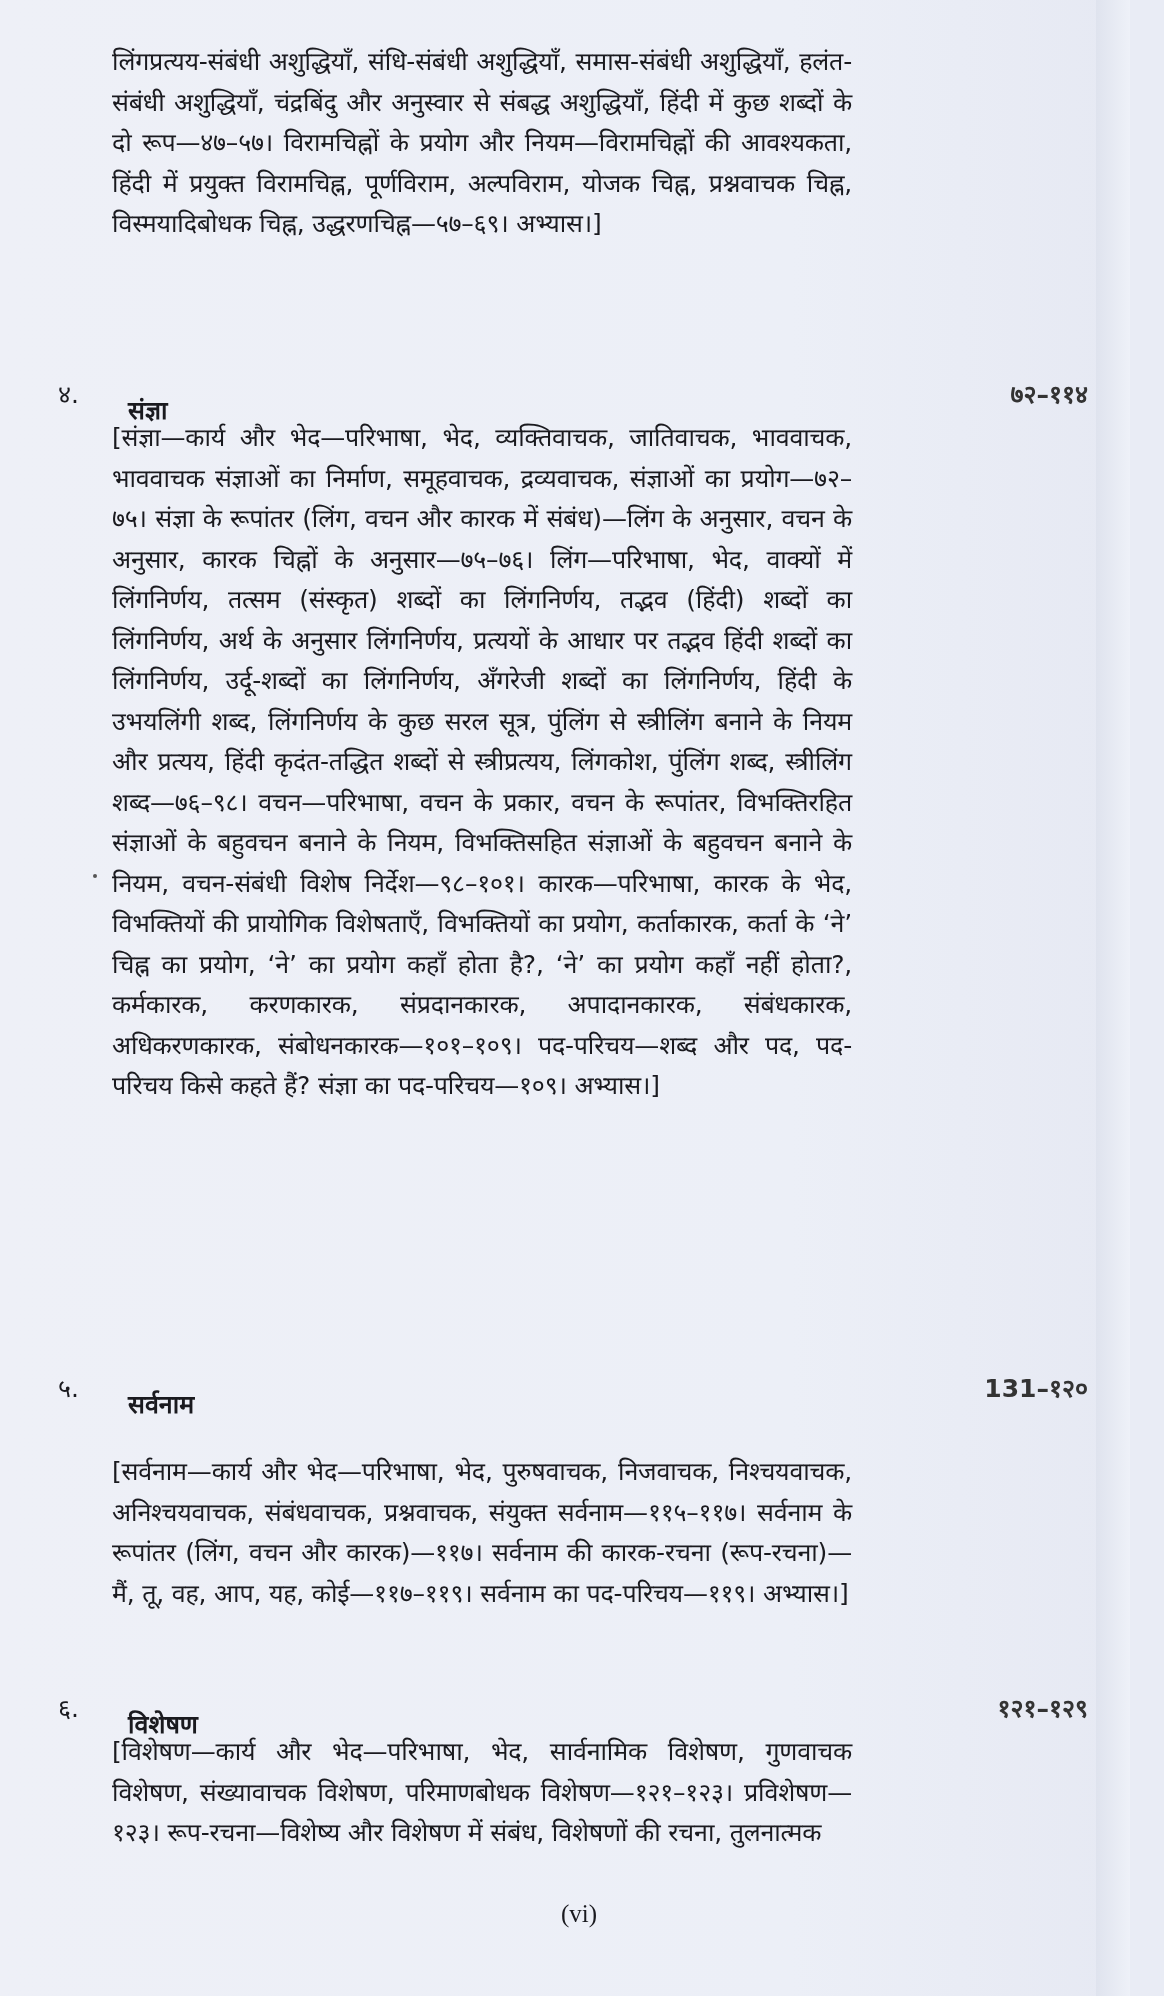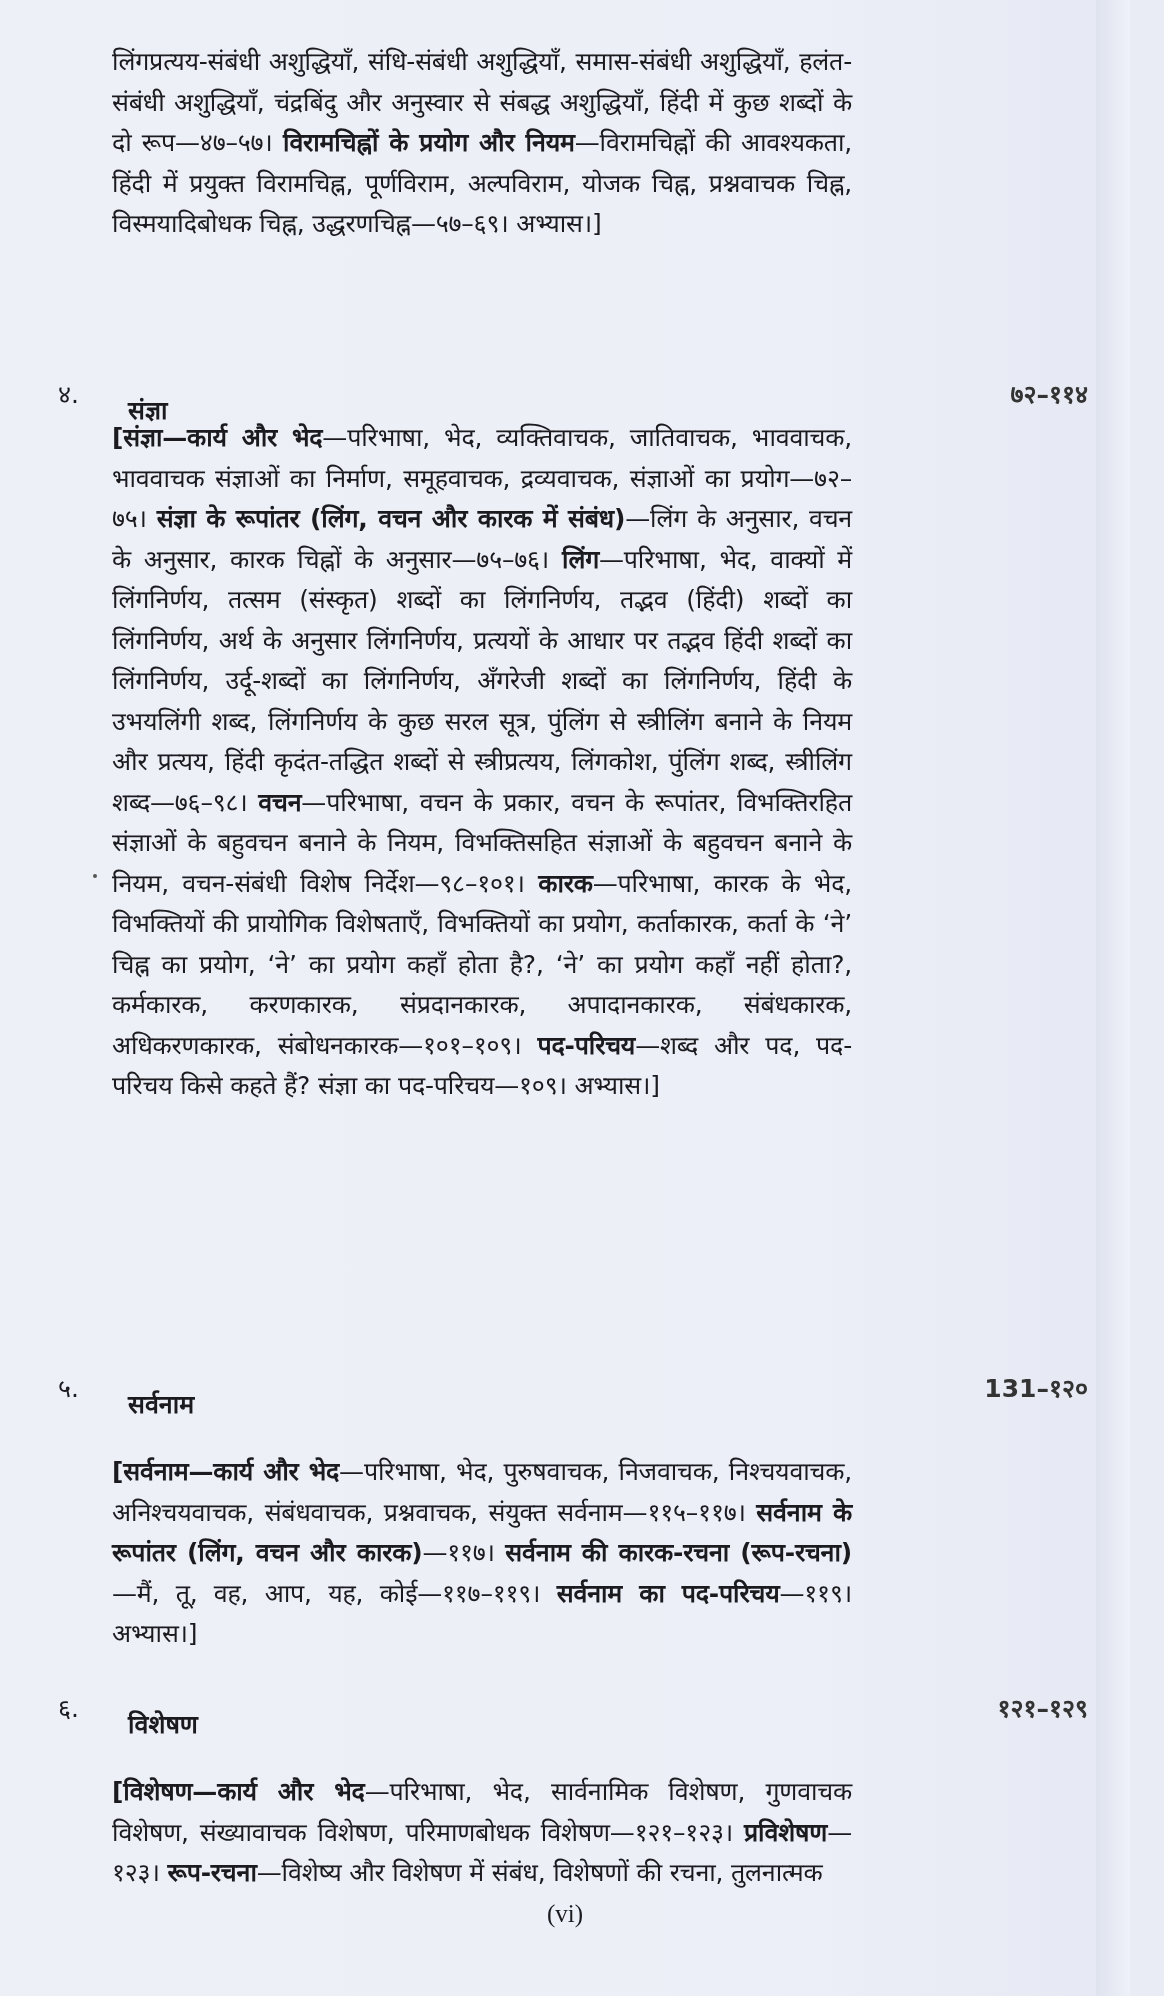--- a/index.html
+++ b/index.html
@@ -22,32 +22,33 @@
     }
     .para {
       position: absolute;
       left: 112px; width: 740px;
       font-size: 25px;
       line-height: 40.5px;
       text-align: justify;
       text-align-last: left;
       letter-spacing: -0.2px;
     }
-    .para b { font-weight: bold; }
+    .para b { font-weight: normal; }
     .chapter {
       position: absolute; left: 58px; width: 1030px; height: 40px;
       font-size: 25px; font-weight: bold;
     }
     .chapter .num { position: absolute; left: 0; top: 0; font-weight: normal; }
     .chapter .title { position: absolute; left: 70px; top: 16px; }
     .chapter .pages { position: absolute; right: 0; top: 0; font-weight: bold; color: #333; }
     .folio {
       position: absolute; left: 0; width: 1130px; top: 1900px;
       text-align: center; font-size: 25px;
       font-family: "Liberation Serif", "DejaVu Serif", serif;
+      padding-left: 14px;
     }
     .dot { position: absolute; left: 93px; top: 874px; width: 4px; height: 4px; border-radius: 50%; background: #555; }
   </style>
 </head>
 <body>
 
 <div class="page">
   <div class="edge"></div>
 
   <div class="para" style="top:42px;"><span>लिंगप्रत्यय-संबंधी अशुद्धियाँ, संधि-संबंधी अशुद्धियाँ, समास-संबंधी अशुद्धियाँ, हलंत-संबंधी अशुद्धियाँ, चंद्रबिंदु और अनुस्वार से संबद्ध अशुद्धियाँ, हिंदी में कुछ शब्दों के दो रूप—४७–५७। </span><b>विरामचिह्नों के प्रयोग और नियम</b><span>—विरामचिह्नों की आवश्यकता, हिंदी में प्रयुक्त विरामचिह्न, पूर्णविराम, अल्पविराम, योजक चिह्न, प्रश्नवाचक चिह्न, विस्मयादिबोधक चिह्न, उद्धरणचिह्न—५७–६९। अभ्यास।]</span></div>
@@ -66,16 +67,16 @@
     <span class="title">सर्वनाम</span>
     <span class="pages">131–१२०</span>
   </div>
   <div class="para" style="top:1412px;margin-top:40px;"><b>[सर्वनाम—कार्य और भेद</b><span>—परिभाषा, भेद, पुरुषवाचक, निजवाचक, निश्चयवाचक, अनिश्चयवाचक, संबंधवाचक, प्रश्नवाचक, संयुक्त सर्वनाम—११५–११७। </span><b>सर्वनाम के रूपांतर (लिंग, वचन और कारक)</b><span>—११७। </span><b>सर्वनाम की कारक-रचना (रूप-रचना)</b><span>—मैं, तू, वह, आप, यह, कोई—११७–११९। </span><b>सर्वनाम का पद-परिचय</b><span>—११९। अभ्यास।]</span></div>
 
   <div class="chapter" style="top:1690px;">
     <span class="num">६.</span>
     <span class="title">विशेषण</span>
     <span class="pages">१२१–१२९</span>
   </div>
-  <div class="para" style="top:1732px;margin-top:40px;"><b>[विशेषण—कार्य और भेद</b><span>—परिभाषा, भेद, सार्वनामिक विशेषण, गुणवाचक विशेषण, संख्यावाचक विशेषण, परिमाणबोधक विशेषण—१२१–१२३। </span><b>प्रविशेषण</b><span>—१२३। </span><b>रूप-रचना</b><span>—विशेष्य और विशेषण में संबंध, विशेषणों की रचना, तुलनात्मक</span></div>
+  <div class="para" style="top:1732px;"><b>[विशेषण—कार्य और भेद</b><span>—परिभाषा, भेद, सार्वनामिक विशेषण, गुणवाचक विशेषण, संख्यावाचक विशेषण, परिमाणबोधक विशेषण—१२१–१२३। </span><b>प्रविशेषण</b><span>—१२३। </span><b>रूप-रचना</b><span>—विशेष्य और विशेषण में संबंध, विशेषणों की रचना, तुलनात्मक</span></div>
 
   <div class="folio">(vi)</div>
 </div>
 
 </body></html>

